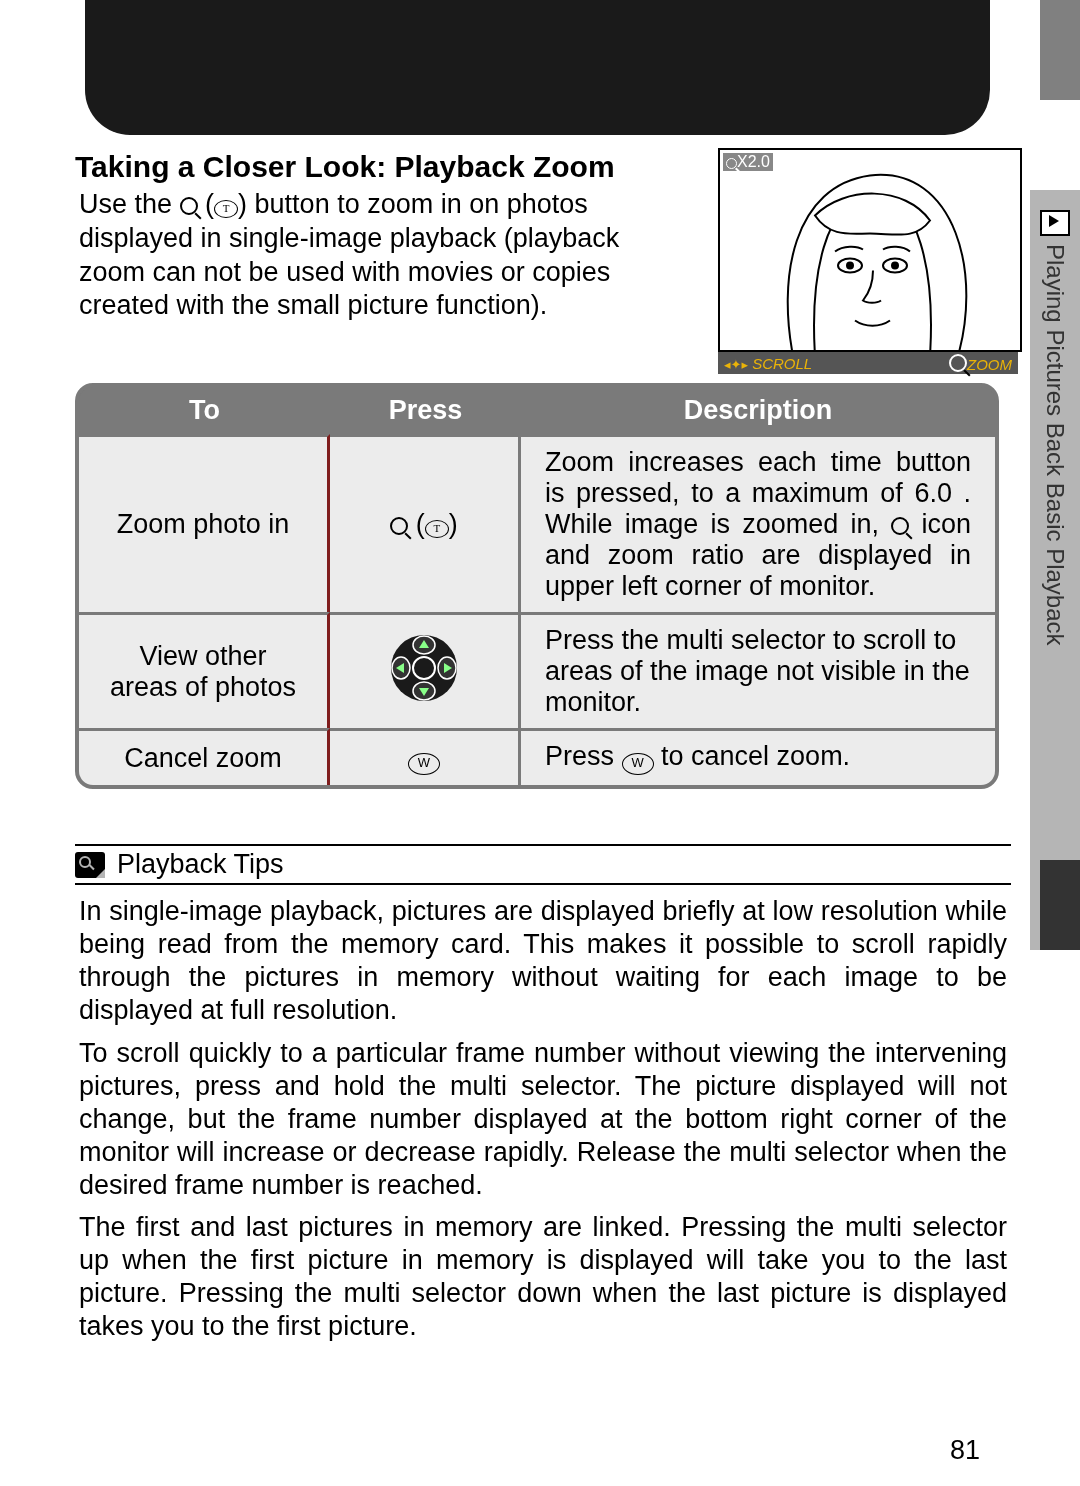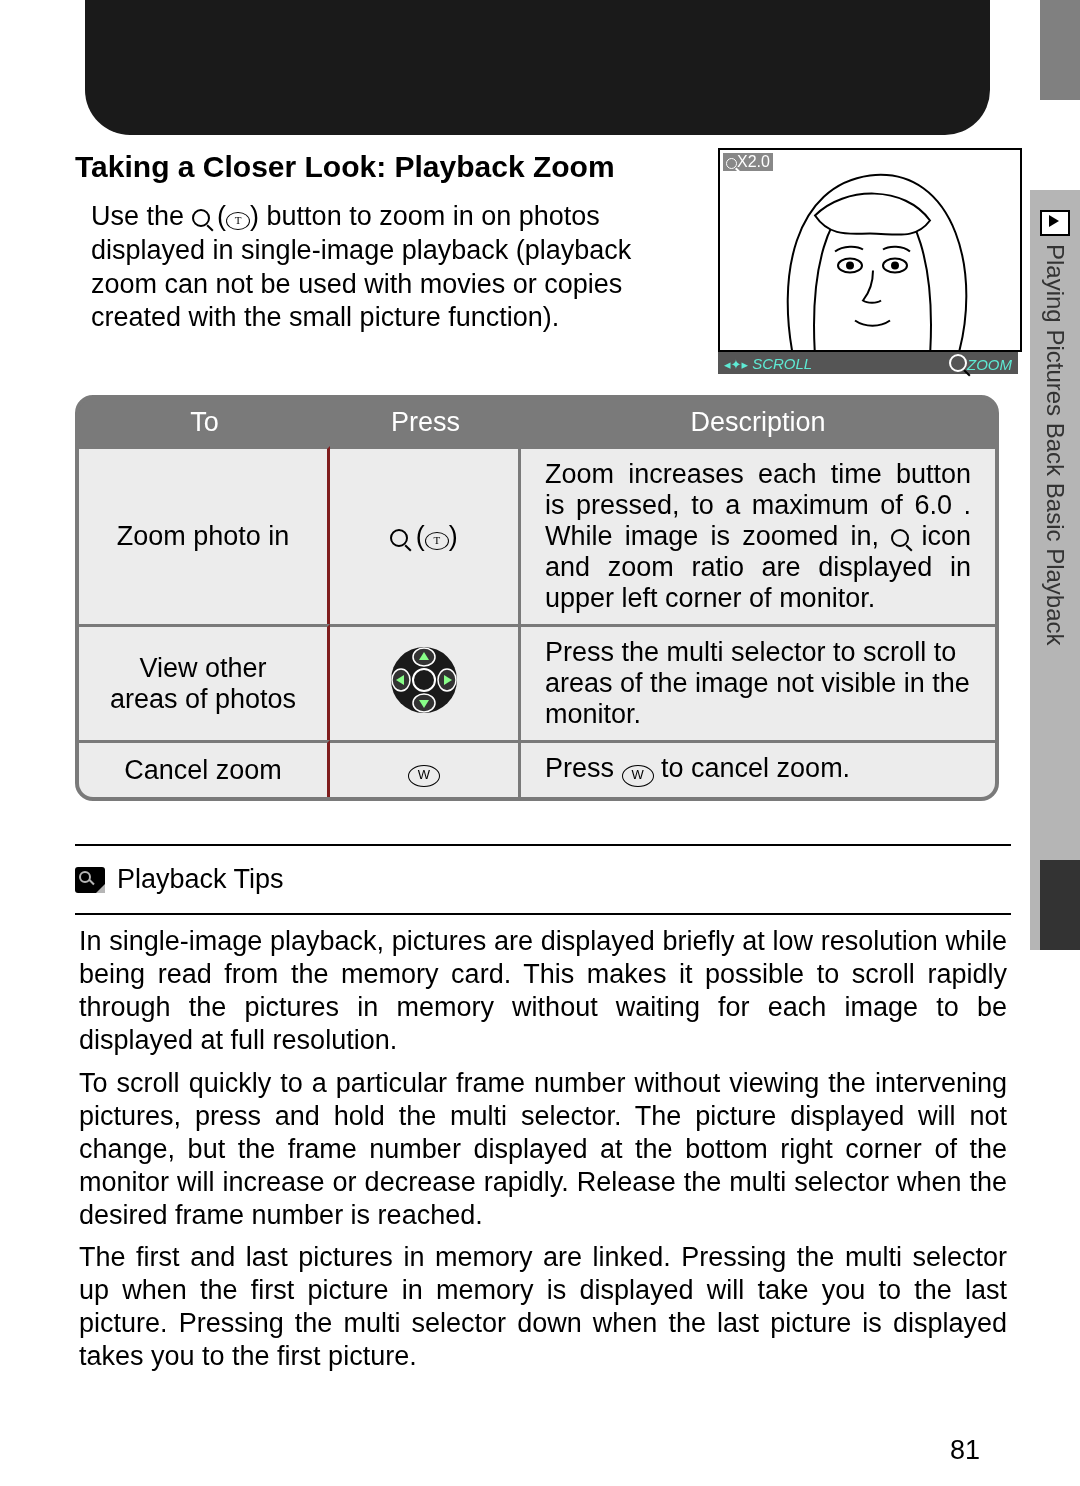--- a/index.html
+++ b/index.html
@@ -6,41 +6,41 @@
   .page{width:1080px;height:1486px;position:relative;box-sizing:border-box}
   .top-stripe{position:absolute;top:0;right:0;width:40px;height:100px;background:#808080}
   .top-black{position:absolute;top:0;left:85px;width:905px;height:135px;background:#1a1a1a;border-bottom-left-radius:45px;border-bottom-right-radius:45px}
   .sidebar{position:absolute;top:190px;right:0;width:50px;height:760px;background:#b5b5b5;padding-top:20px;box-sizing:border-box}
   .sidebar-play{width:26px;height:22px;margin:0 auto 8px auto;border:2px solid #000;position:relative;background:#fff}
   .sidebar-play::after{content:"";position:absolute;left:7px;top:3px;border-left:10px solid #000;border-top:6px solid transparent;border-bottom:6px solid transparent}
   .sidebar-text{writing-mode:vertical-rl;text-orientation:mixed;font-size:24px;color:#333;margin:0 auto;letter-spacing:0px;font-weight:400;transform:rotate(0deg)}
   .sidebar2{position:absolute;top:860px;right:0;width:40px;height:90px;background:#333}
   .content{position:absolute;top:150px;left:75px;width:930px}
   h1{font-size:30px;font-weight:700;margin:0 0 4px 0}
-  .intro{font-size:27px;line-height:1.25;margin:16px;width:610px}
+  .intro{font-size:27px;line-height:1.25;margin:4px;width:610px}
   .mag{display:inline-block;width:14px;height:14px;border:2px solid #000;border-radius:50%;position:relative;vertical-align:-2px}
   .mag::after{content:"";position:absolute;width:8px;height:2px;background:#000;bottom:-4px;right:-6px;transform:rotate(45deg)}
   .tbtn{display:inline-block;width:22px;height:16px;border:1.5px solid #000;border-radius:50%;font-size:11px;text-align:center;line-height:15px;vertical-align:1px;font-family:serif}
   .ill{position:absolute;top:148px;right:62px;width:300px}
   .ill-frame{width:300px;height:200px;border:2px solid #000;background:#fff;position:relative;overflow:hidden}
   .ill-top{position:absolute;top:3px;left:3px;font-size:16px;color:#fff;background:#888;padding:0 3px;border-radius:0}
   .ill-top .mag{border-color:#fff;width:9px;height:9px;border-width:1.5px}
   .ill-top .mag::after{background:#fff;width:5px;bottom:-3px;right:-4px}
   .face{position:absolute;left:50%;top:50%;transform:translate(-50%,-45%)}
-  .ill-bottom{width:300px;height:22px;background:#555;color:#5eead4;font-size:15px;display:flex;justify-content:space-between;align-items:center;padding:0 6px;box-sizing:border-box;font-style:italic;font-family:Arial,sans-serif}
+  .ill-bottom{width:300px;height:22px;background:#555;color:#eab308;font-size:15px;display:flex;justify-content:space-between;align-items:center;padding:0 6px;box-sizing:border-box;font-style:italic;font-family:Arial,sans-serif}
   .arrows{font-style:normal;font-size:13px}
   table.zoom{width:924px;border-collapse:separate;border-spacing:0;margin-top:60px;border:4px solid #7a7a7a;border-radius:18px;overflow:hidden;background:#7a7a7a}
-  table.zoom th{background:#7a7a7a;color:#fff;font-weight:400;font-size:27px;padding:8px 4px}
+  table.zoom th{background:#7a7a7a;color:#fff;font-weight:700;font-size:27px;padding:8px 4px}
   table.zoom td{background:#ececec;font-size:27px;padding:10px 24px;vertical-align:middle;border-top:3px solid #7a7a7a}
   table.zoom td.c1{border-right:3px solid #7f1d1d;text-align:center;width:200px}
   table.zoom td.c2{border-right:3px solid #7a7a7a;text-align:center;width:140px}
   .multi{display:inline-block}
   .wbtn{display:inline-block;width:30px;height:20px;border:1.5px solid #000;border-radius:50%;font-size:13px;text-align:center;line-height:18px;vertical-align:-2px}
   .tips-wrap{position:absolute;top:844px;left:75px;width:936px}
-  .tips-head{border-top:2px solid #000;border-bottom:2px solid #000;padding:18px 0;display:flex;align-items:center;gap:12px}
+  .tips-head{border-top:2px solid #000;border-bottom:2px solid #000;padding:3px 0;display:flex;align-items:center;gap:12px}
   .tips-icon{width:30px;height:26px;background:#000;position:relative;border-radius:3px}
   .tips-icon::before{content:"";position:absolute;width:8px;height:8px;border:2px solid #b5b5b5;border-radius:50%;left:4px;top:4px}
   .tips-icon::after{content:"";position:absolute;width:7px;height:2px;background:#b5b5b5;left:13px;top:14px;transform:rotate(45deg)}
   .tips-icon .corner{position:absolute;right:0;bottom:0;border-left:9px solid transparent;border-bottom:9px solid #b5b5b5}
   .tips-title{font-size:27px}
   .tips p{font-size:27px;line-height:1.22;margin:10px 4px;text-align:justify}
   .pagenum{position:absolute;bottom:20px;right:100px;font-size:27px}
 </style>
 </head>
 <body>

